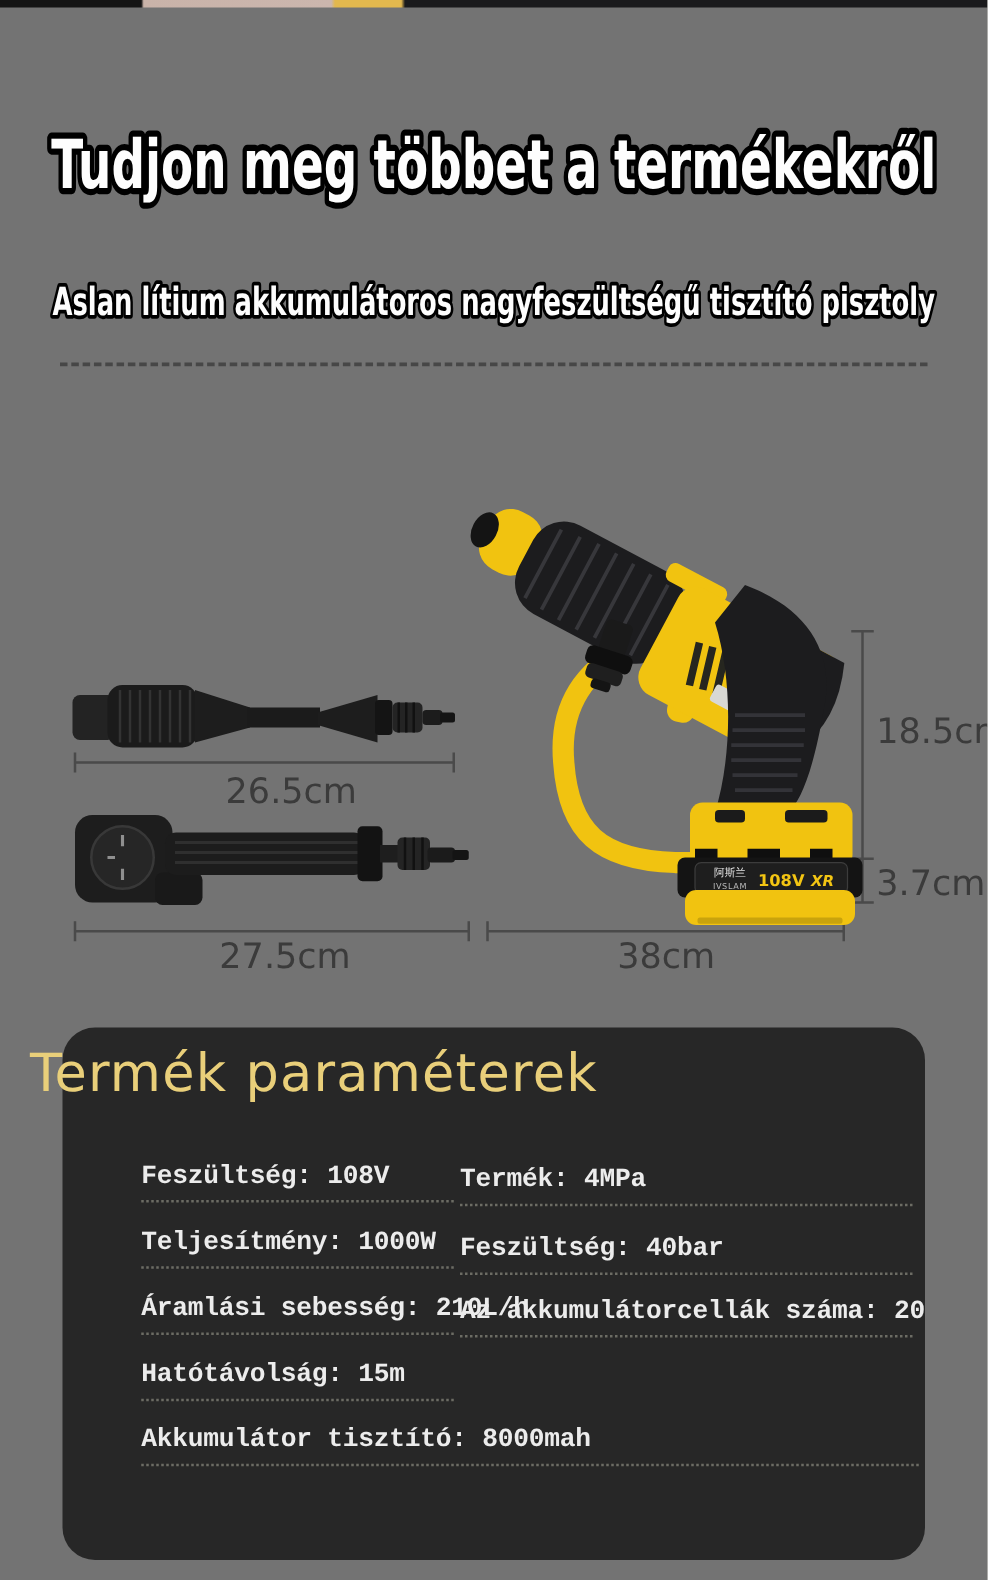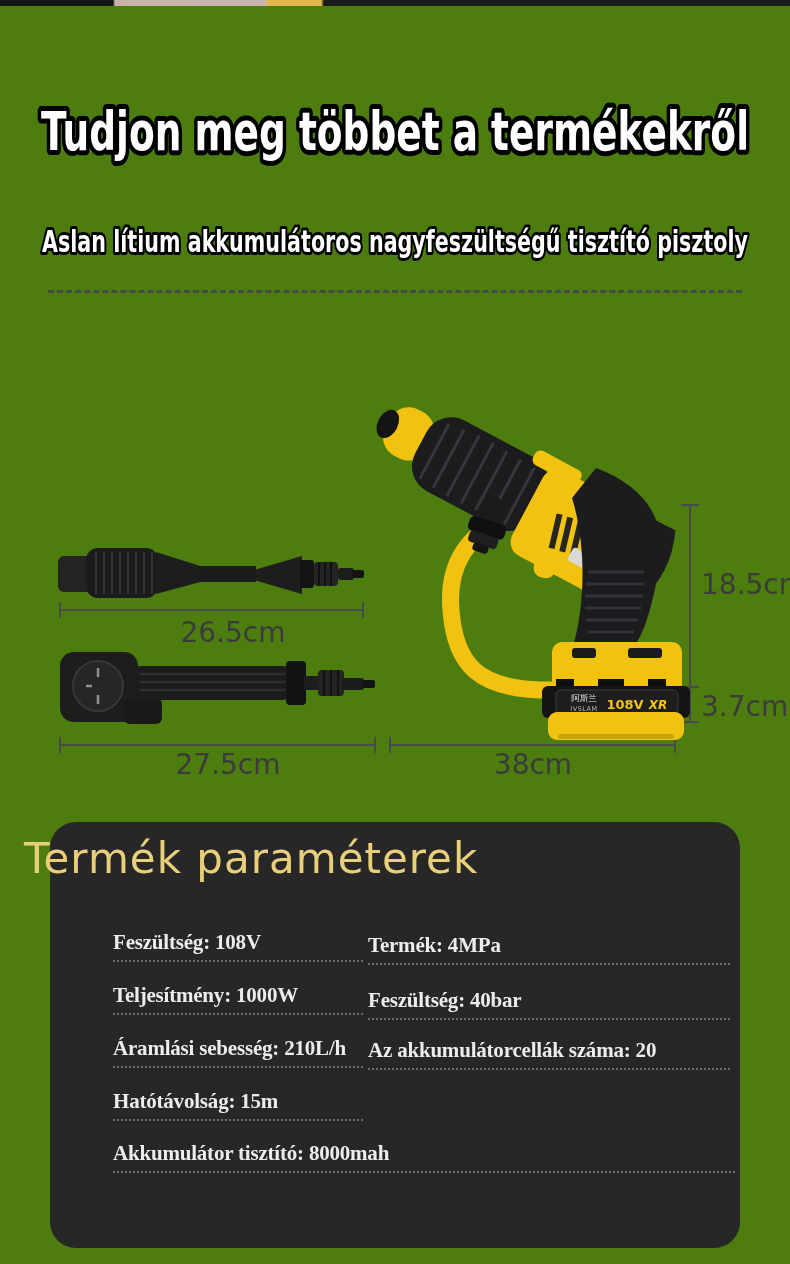--- a/index.html
+++ b/index.html
@@ -1,18 +1,18 @@
 <!DOCTYPE html>
 <html><head>
 <meta charset="utf-8">
 <style>
   html,body { margin:0; padding:0; background:#d9d9d7; }
   #stage {
     position:relative; width:790px; height:1264px; margin:0 auto;
-    background:#4d7c0f; overflow:hidden;
+    background:#737373; overflow:hidden;
     font-family:"Liberation Sans", sans-serif;
   }
 
   
   .top-strip {
     position:absolute; top:0; left:0; width:790px; height:6px;
     background:linear-gradient(90deg,
       #141414 0px, #141414 113px,
       #c9b3a9 115px, #cbb6ae 265px,
       #e2b84e 268px, #e2b84e 321px,
@@ -43,21 +43,21 @@
   .specs-title {
     position:absolute; left:50px; top:834px; width:690px;
     transform:translateX(-26px);
     text-align:left; font-size:42px; font-weight:500; letter-spacing:1px;
     color:#e9cf7a; font-family:"DejaVu Sans", sans-serif;
   }
   .spec {
     position:absolute; color:#ececec; font-weight:bold; font-size:21px;
     line-height:24px; letter-spacing:-0.2px; padding-bottom:6px;
     border-bottom:2px dotted rgba(165,165,152,0.55); white-space:nowrap;
-    font-family:Liberation Serif, serif;
+    font-family:Liberation Mono, monospace;
   }
   .no-ul { border-bottom:none; }
   .l0 {left:113px; top:930px;  width:250px;}
   .l1 {left:113px; top:983px;  width:250px;}
   .l2 {left:113px; top:1036px; width:250px;}
   .l3 {left:113px; top:1089px; width:250px;}
   .l4 {left:113px; top:1141px; width:622px;}
   .l5 {left:113px; top:1186px;}
   .r0 {left:368px; top:933px;  width:362px;}
   .r1 {left:368px; top:988px;  width:362px;}

